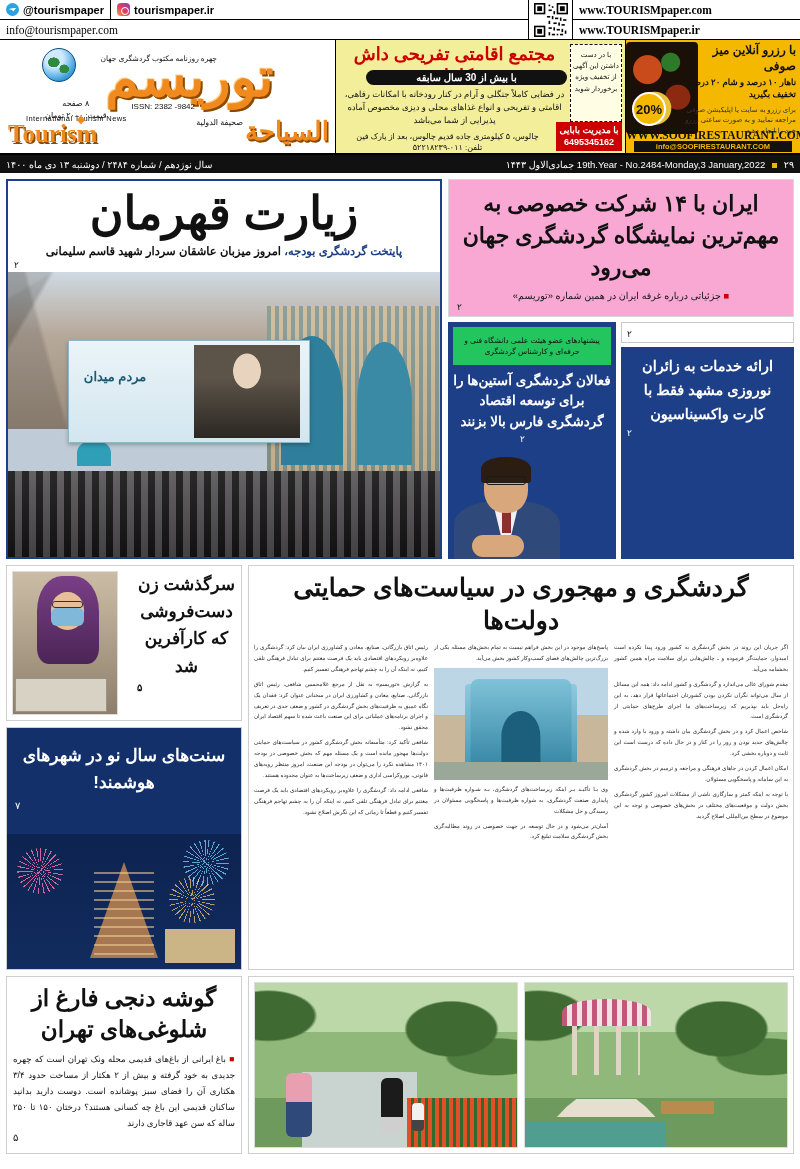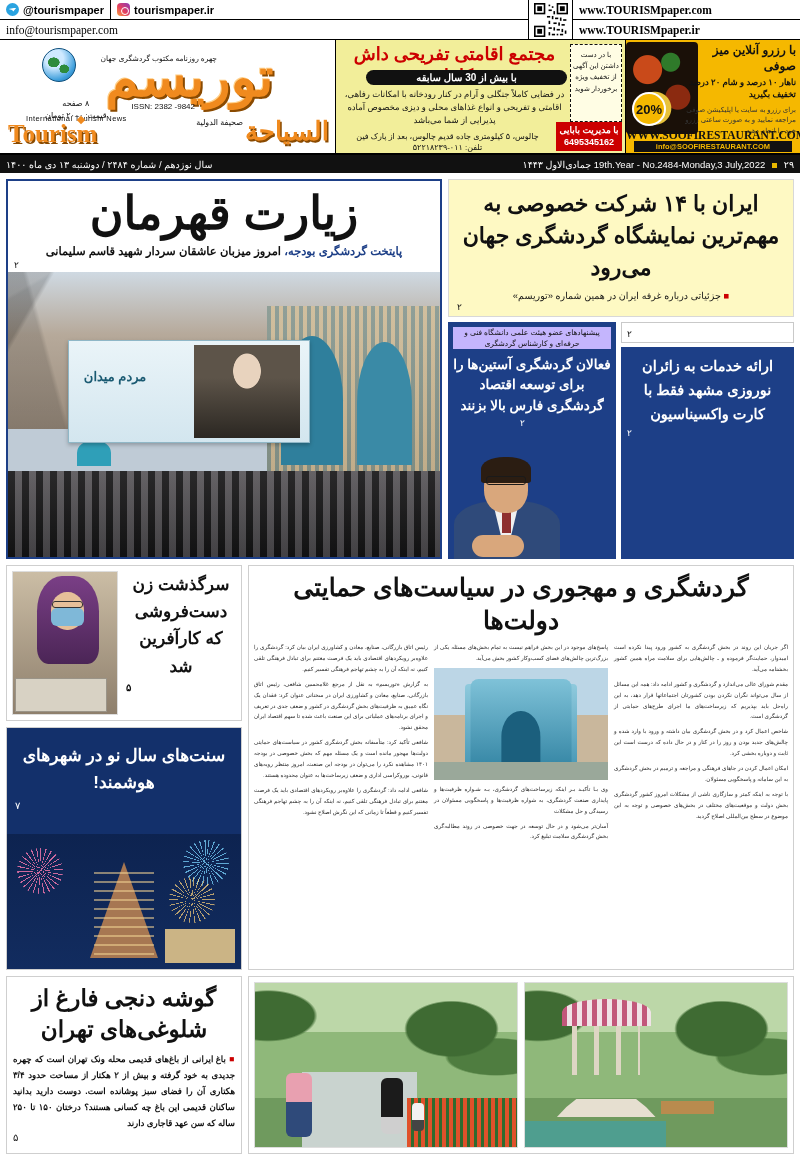--- a/index.html
+++ b/index.html
@@ -104,30 +104,30 @@
              justify-content:space-between; padding: 0 6px; font-size:10px; }
   .date-en { direction:ltr; font-family:"Liberation Sans", sans-serif; font-size:9.5px; }
   .date-sq { display:inline-block;width:5px;height:5px;background:#e8b800;margin:0 4px;}
   .date-fa { font-size:9.5px; }
 
   
   .content { padding: 6px 6px 0 6px; }
   .row1 { display:flex; gap:6px; height: 380px; }
 
   .col-left { width: 346px; display:flex; flex-direction:column; gap:5px; }
-  .lead-box { background:#fef9c3; border:1px solid #d8d8d8; padding:8px 8px 4px; }
+  .lead-box { background:#f9a8d4; border:1px solid #d8d8d8; padding:8px 8px 4px; }
   .lead-h { font-size:22px; font-weight:bold; line-height:1.45; text-align:center; color:#111;}
   .lead-sub { font-size:9.5px; text-align:center; margin-top:6px; color:#111;}
   .lead-sub .bul { color:#cc0000; }
   .lead-pg { font-size:9px; text-align:left; margin-top:1px; color:#111;}
 
   .sub-row { display:flex; gap:5px; flex:1; }
   .navy-box { width: 168px; background:#1d3f87; position:relative; overflow:hidden; }
-  .navy-kicker { margin:5px 5px 0; background:#c4b5fd; color:#111; font-size:7.5px; text-align:center;
-                 line-height:1.5; padding:0 2px; }
+  .navy-kicker { margin:5px 5px 0; background:#22c55e; color:#111; font-size:7.5px; text-align:center;
+                 line-height:1.5; padding:8px 2px; }
   .navy-h { color:#fff; font-size:13.5px; font-weight:bold; text-align:center; line-height:1.5; margin-top:6px; padding:0 4px;}
   .navy-pg { color:#fff; font-size:9px; text-align:left; padding-right:6px; margin-top:2px; padding-left:72px;}
   .portrait { position:absolute; bottom:0; left:2px; width:118px; height:112px; }
   .p-head { position:absolute; left:34px; bottom:46px; width:44px;height:50px;border-radius:45%;background:#d9a77c;}
   .p-hair { position:absolute; left:31px; bottom:76px; width:50px;height:26px;border-radius:46% 46% 10% 10%;background:#2b1d12;}
   .p-glass{ position:absolute; left:36px; bottom:74px; width:40px;height:9px;border:1.4px solid #1a1a1a;border-radius:3px;}
   .p-suit { position:absolute; left:4px; bottom:0; width:106px;height:58px;background:#2f4a7a;
             border-radius:40% 40% 0 0;}
   .p-shirt{ position:absolute; left:44px; bottom:24px; width:24px;height:34px;background:#f0f0f0;
             clip-path:polygon(50% 0,100% 18%,72% 100%,28% 100%,0 18%);}
@@ -192,21 +192,21 @@
   .mosque-arch { position:absolute; left:50%; transform:translateX(-50%); bottom:0; width:38%; height:62%;
                  background:#1b5f7d; border-radius:50% 50% 0 0;}
   .minaret-l { position:absolute; left:18%; bottom:16%; width:7%; height:70%;
                background:linear-gradient(180deg,#8fcadd,#4d9bb8); border-radius:4px 4px 0 0;}
   .minaret-r { position:absolute; right:18%; bottom:16%; width:7%; height:70%;
                background:linear-gradient(180deg,#8fcadd,#4d9bb8); border-radius:4px 4px 0 0;}
   .bldg-l { position:absolute; left:0; bottom:16%; width:22%; height:42%; background:#c9b79c;}
   .bldg-r { position:absolute; right:0; bottom:16%; width:22%; height:42%; background:#c9b79c;}
 
   .sidebar { width: 236px; display:flex; flex-direction:column; gap:6px; }
-  .side-box { border:1px solid #cfcfcf; padding:5px; display:flex; gap:8px; height: 156px;}
+  .side-box { border:1px solid #cfcfcf; padding:5px; display:flex; gap:19px; height: 156px;}
   .side-h { flex:1; font-size:17px; font-weight:bold; text-align:center; line-height:1.6; color:#111; }
   .side-pg { font-size:10px; text-align:left; color:#111; }
   .side-photo { width:106px; border:1px solid #ddd; position:relative; overflow:hidden;
                 background:linear-gradient(180deg,#cbbda5,#8e7f6c);}
   .w-scarf { position:absolute; left:24px; top:4px; width:62px;height:88px;
              background:linear-gradient(180deg,#7a3f86,#4b2556); border-radius:40% 40% 18% 18%;}
   .w-face { position:absolute; left:38px; top:20px; width:33px;height:38px;border-radius:48%;background:#e6bf99;}
   .w-mask { position:absolute; left:38px; top:36px; width:33px;height:18px;border-radius:6px;background:#7fb8d8;}
   .w-glass{ position:absolute; left:39px; top:29px; width:31px;height:7px;border:1px solid #333;border-radius:3px;}
   .w-books{ position:absolute; left:2px; bottom:2px; width:92px;height:34px;background:#d8d2c4;border:1px solid #9a9488;}
@@ -252,21 +252,21 @@
              background:repeating-linear-gradient(90deg,#e0512a 0 4px,#2f6b2f 4px 7px);}
   .g2-man { position:absolute; left:12%; bottom:6%; width:26px;height:64px;
             background:linear-gradient(180deg,#e8a0b0 0 46%, #2f4a7a 46% 100%); border-radius:6px;}
   .g2-woman{ position:absolute; left:48%; bottom:8%; width:22px;height:56px;
             background:linear-gradient(180deg,#1b1b1b 0 70%, #cfcfcf 70% 100%); border-radius:6px;}
   .g2-kid { position:absolute; left:60%; bottom:10%; width:12px;height:28px;
             background:linear-gradient(180deg,#f2f2f2 0 60%, #444 60% 100%); border-radius:4px;}
 
   .bottom-side { width:236px; border:1px solid #cfcfcf; padding:6px; }
   .bs-h { font-size:23px; font-weight:bold; text-align:center; line-height:1.35; color:#111;}
-  .bs-body { font-size:8.6px; line-height:1.85; text-align:justify; margin-top:7px; color:#111; font-weight:bold;}
+  .bs-body { font-size:8.6px; line-height:1.85; text-align:justify; margin-top:7px; color:#111; font-weight:normal;}
   .bs-body .bul { color:#cc0000; }
   .bs-pg { font-size:10px; text-align:left; color:#111;}
 </style>
 </head>
 <body>
 
 <div class="page">
 
   <div class="topbar">
     <div class="topbar-left">
@@ -376,21 +376,21 @@
       <div class="mast-ar-sm">صحيفة الدولية</div>
       <div class="mast-ar">السياحة</div>
       <div class="mast-en-sm">International       Tourism News</div>
       <div class="mast-diamond"></div>
       <div class="mast-en">Tourism</div>
     </div>
   </div>
 
   <div class="datebar">
     <div>
-      <span class="date-en">19th.Year - No.2484-Monday,3 July,2022</span>
+      <span class="date-en">19th.Year - No.2484-Monday,3 January,2022</span>
       <span class="date-sq"></span>
       <span class="date-fa">۲۹ جمادی‌الاول ۱۴۴۳</span>
     </div>
     <div class="date-fa">سال نوزدهم / شماره ۲۴۸۴ / دوشنبه ۱۳ دی ماه ۱۴۰۰</div>
   </div>
 
   <div class="content">
 
     <div class="row1">
 

